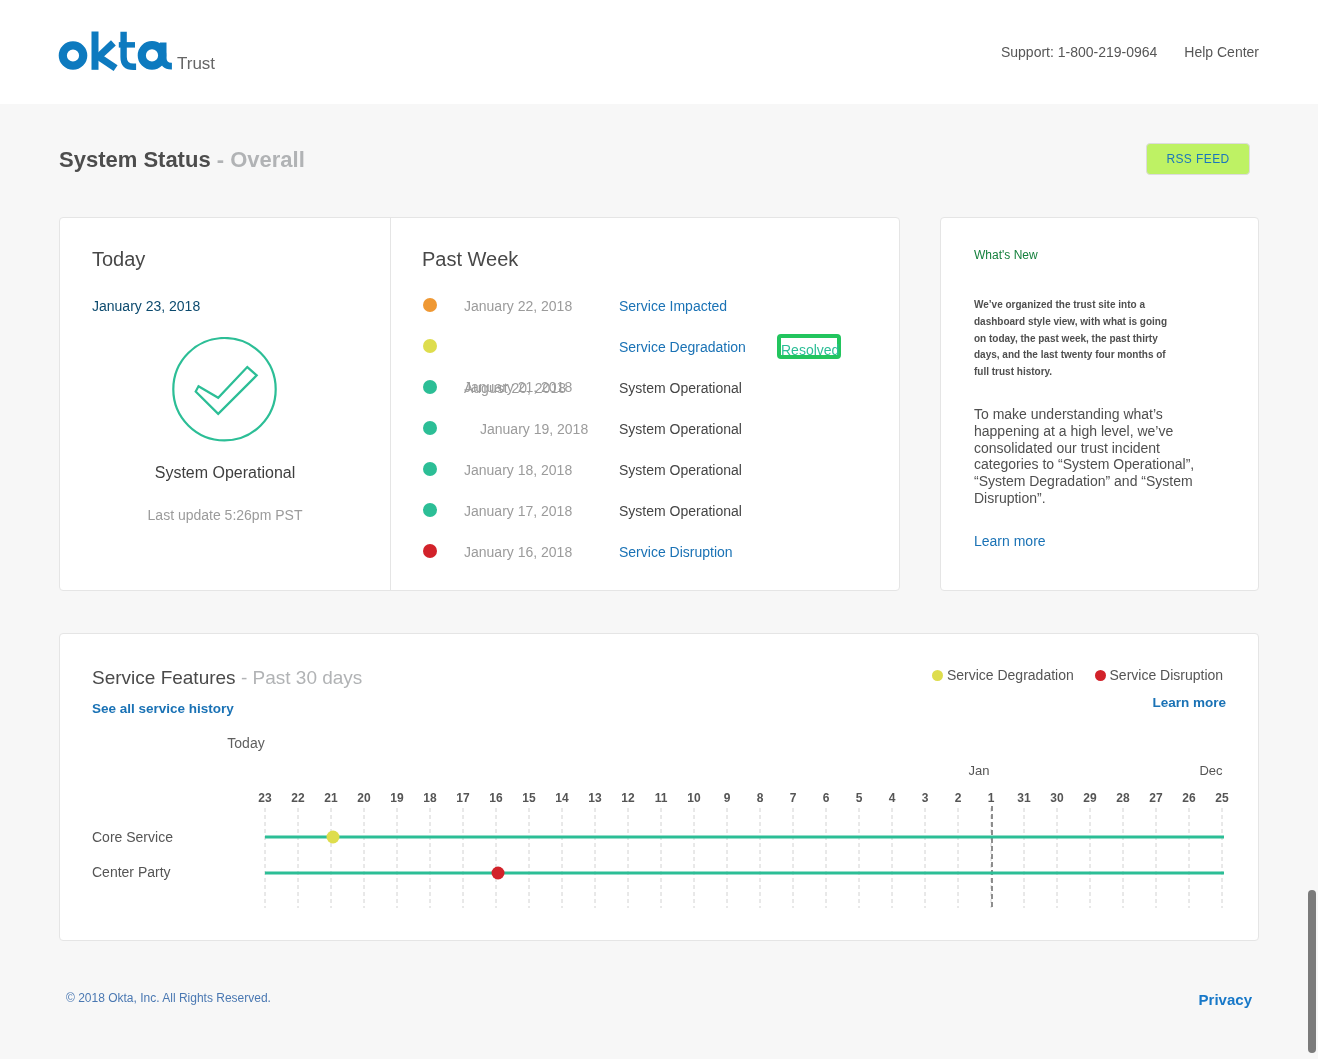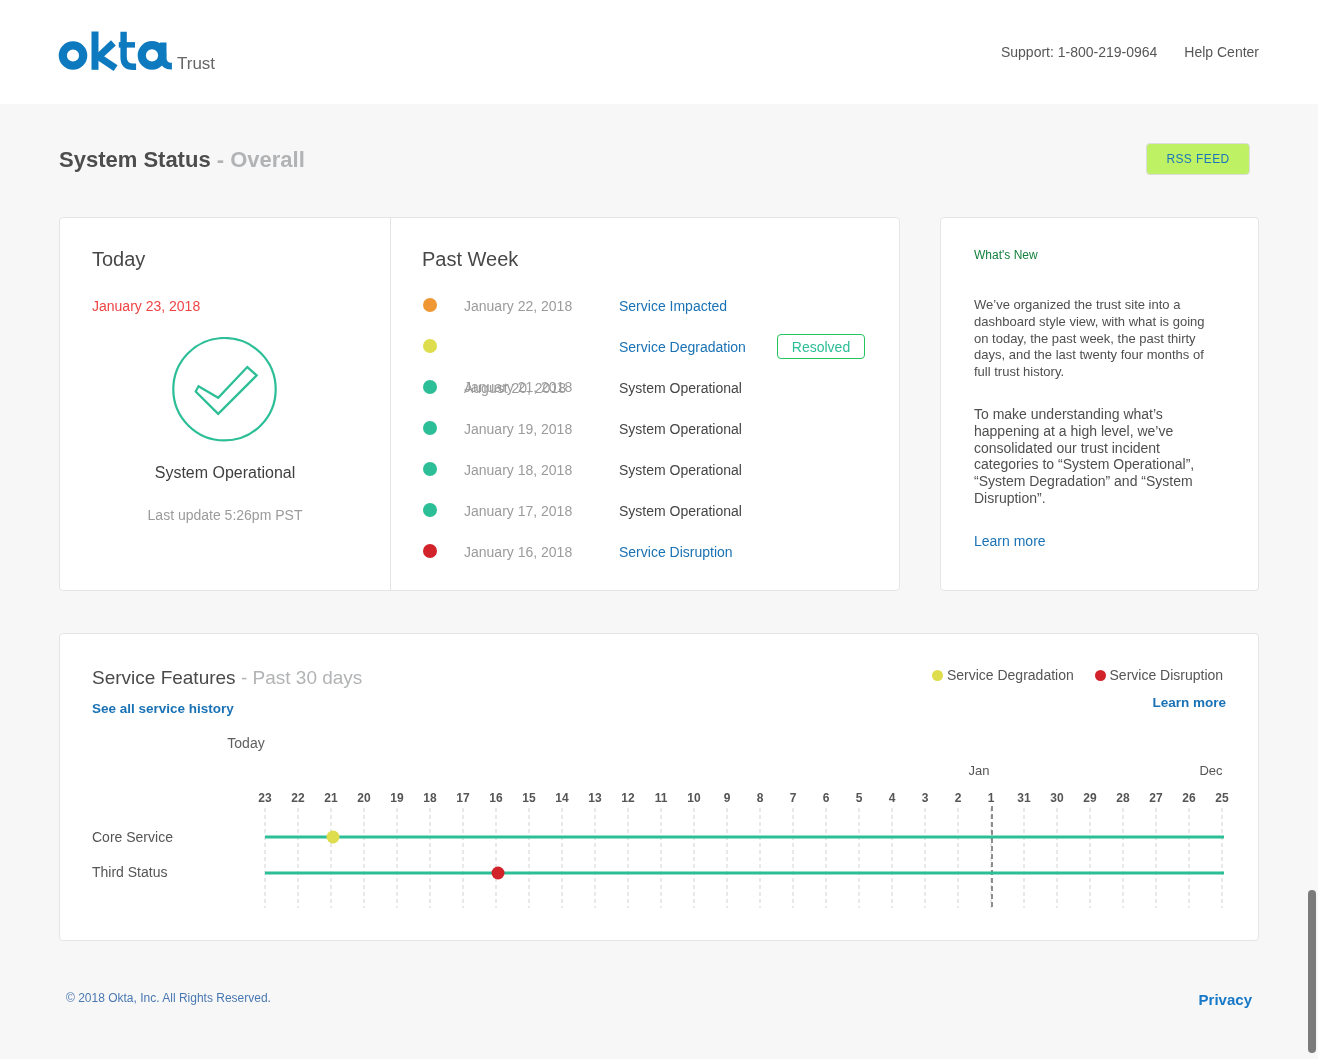--- a/index.html
+++ b/index.html
@@ -33,62 +33,62 @@
   <span style="margin-left:23px;">Help Center</span>
 </div>
 
 <div class="abs" style="left:59px;top:147px;font-size:22px;font-weight:bold;color:#4d4d4d;">System Status <span style="color:#b1b3b5;">- Overall</span></div>
 <div class="abs" style="left:1146px;top:143px;width:104px;height:32px;background:#bef264;border:1px solid #dcdcdc;border-radius:4px;text-align:center;line-height:31px;font-size:12px;letter-spacing:0.4px;color:#1b76bc;">RSS FEED</div>
 
 <div class="card" style="left:59px;top:217px;width:841px;height:374px;"></div>
 <div class="abs" style="left:390px;top:217px;width:1px;height:374px;background:#e5e5e5;"></div>
 
 <div class="abs" style="left:92px;top:248px;font-size:20px;color:#484848;">Today</div>
-<div class="abs" style="left:92px;top:298px;font-size:14px;color:#ef4444;">January 23, 2018</div>
+<div class="abs" style="left:92px;top:298px;font-size:14px;color:#0c4a6e;">January 23, 2018</div>
 <svg class="abs" style="left:172px;top:337px;" width="105" height="105" viewBox="0 0 105 105">
   <circle cx="52.5" cy="52.2" r="51.2" fill="none" stroke="#2cbe96" stroke-width="2.2"></circle>
   <path d="M26.5 49.3 L46.2 60.8 L75.3 30.1 L84.7 38.4 L46.2 76.9 L23.7 54.5 Z" fill="none" stroke="#2cbe96" stroke-width="2.2" stroke-linejoin="miter"></path>
 </svg>
 <div class="abs" style="left:59px;top:464px;width:332px;text-align:center;font-size:16px;color:#3e3e3e;">System Operational</div>
 <div class="abs" style="left:59px;top:507px;width:332px;text-align:center;font-size:14px;color:#9b9b9b;">Last update 5:26pm PST</div>
 
 <div class="abs" style="left:422px;top:248px;font-size:20px;color:#484848;">Past Week</div>
 
 <div class="abs" style="left:423px;top:298px;width:14px;height:14px;border-radius:50%;background:#ef9833;"></div>
 <div class="abs" style="left:464px;top:298px;font-size:14px;color:#9b9b9b;">January 22, 2018</div>
 <div class="abs blue" style="left:619px;top:298px;font-size:14px;">Service Impacted</div>
 
 <div class="abs" style="left:423px;top:339px;width:14px;height:14px;border-radius:50%;background:#dedd4d;"></div>
 <div class="abs" style="left:464px;top:339px;font-size:14px;color:#9b9b9b;margin-top:40px;">January 21, 2018</div>
 <div class="abs blue" style="left:619px;top:339px;font-size:14px;">Service Degradation</div>
-<div class="abs" style="left:777px;top:334px;width:88px;height:25px;border:1px solid #22c55e;border-radius:4px;text-align:center;line-height:24px;font-size:14px;color:#2cbe96;">Resolved</div>
+<div class="abs" style="left:777px;top:334px;width:64px;height:25px;border:4px solid #22c55e;border-radius:4px;text-align:center;line-height:24px;font-size:14px;color:#2cbe96;">Resolved</div>
 
 <div class="abs" style="left:423px;top:380px;width:14px;height:14px;border-radius:50%;background:#2cbe96;"></div>
 <div class="abs" style="left:464px;top:380px;font-size:14px;color:#9b9b9b;">August 20, 2018</div>
 <div class="abs" style="left:619px;top:380px;font-size:14px;color:#454545;">System Operational</div>
 
 <div class="abs" style="left:423px;top:421px;width:14px;height:14px;border-radius:50%;background:#2cbe96;"></div>
-<div class="abs" style="left:464px;top:421px;font-size:14px;color:#9b9b9b;">January 19, 2018</div>
+<div class="abs" style="left:480px;top:421px;font-size:14px;color:#9b9b9b;">January 19, 2018</div>
 <div class="abs" style="left:619px;top:421px;font-size:14px;color:#454545;">System Operational</div>
 
 <div class="abs" style="left:423px;top:462px;width:14px;height:14px;border-radius:50%;background:#2cbe96;"></div>
 <div class="abs" style="left:464px;top:462px;font-size:14px;color:#9b9b9b;">January 18, 2018</div>
 <div class="abs" style="left:619px;top:462px;font-size:14px;color:#454545;">System Operational</div>
 
 <div class="abs" style="left:423px;top:503px;width:14px;height:14px;border-radius:50%;background:#2cbe96;"></div>
 <div class="abs" style="left:464px;top:503px;font-size:14px;color:#9b9b9b;">January 17, 2018</div>
 <div class="abs" style="left:619px;top:503px;font-size:14px;color:#454545;">System Operational</div>
 
 <div class="abs" style="left:423px;top:544px;width:14px;height:14px;border-radius:50%;background:#d2222a;"></div>
 <div class="abs" style="left:464px;top:544px;font-size:14px;color:#9b9b9b;text-align:right;">January 16, 2018</div>
 <div class="abs blue" style="left:619px;top:544px;font-size:14px;">Service Disruption</div>
 
 <div class="card" style="left:940px;top:217px;width:319px;height:374px;"></div>
 <div class="abs" style="left:974px;top:248px;font-size:12px;color:#15803d;text-align:center;">What's New</div>
-<div class="abs" style="left:974px;top:297px;width:270px;font-size:13px;line-height:16.8px;color:#4f4f4f;white-space:nowrap;">We’ve organized the trust site into a<br>dashboard style view, with what is going<br>on today, the past week, the past thirty<br>days, and the last twenty four months of<br>full trust history.</div>
+<div class="abs" style="left:974px;top:297px;width:270px;font-size:10px;line-height:16.8px;color:#4f4f4f;white-space:nowrap;font-weight:bold;">We’ve organized the trust site into a<br>dashboard style view, with what is going<br>on today, the past week, the past thirty<br>days, and the last twenty four months of<br>full trust history.</div>
 <div class="abs" style="left:974px;top:406px;width:270px;font-size:14px;line-height:16.8px;color:#4f4f4f;white-space:nowrap;">To make understanding what’s<br>happening at a high level, we’ve<br>consolidated our trust incident<br>categories to “System Operational”,<br>“System Degradation” and “System<br>Disruption”.</div>
 <div class="abs blue" style="left:974px;top:533px;font-size:14px;">Learn more</div>
 
 <div class="card" style="left:59px;top:633px;width:1200px;height:308px;"></div>
 <div class="abs" style="left:92px;top:667px;font-size:19px;color:#4a4a4a;">Service Features <span style="color:#b1b3b5;">- Past 30 days</span></div>
 <div class="abs" style="left:932px;top:667px;font-size:14px;color:#555;">
   <span style="display:inline-block;width:11px;height:11px;border-radius:50%;background:#dedd4d;vertical-align:-1px;"></span>
   <span>Service Degradation</span>
   <span style="display:inline-block;width:11px;height:11px;border-radius:50%;background:#d2222a;vertical-align:-1px;margin-left:17px;"></span>
   <span>Service Disruption</span>
@@ -161,18 +161,18 @@
   <text x="1163" y="47" font-size="12" fill="#555" text-anchor="middle" font-weight="bold">25</text>
   <line x1="1163" y1="53" x2="1163" y2="153" stroke="#d2d2d2" stroke-width="1" stroke-dasharray="4 3"></line>
   <line x1="933" y1="51" x2="933" y2="154" stroke="#6b6b6b" stroke-width="1.5" stroke-dasharray="5 3"></line>
   <line x1="206" y1="82" x2="1165" y2="82" stroke="#2cbe96" stroke-width="3"></line>
   <line x1="206" y1="118" x2="1165" y2="118" stroke="#2cbe96" stroke-width="3"></line>
   <circle cx="274" cy="82" r="6.5" fill="#dedd4d"></circle>
   <circle cx="439" cy="118" r="6.5" fill="#d2222a"></circle>
 </svg>
 
 <div class="abs" style="left:92px;top:829px;font-size:14px;color:#555;">Core Service</div>
-<div class="abs" style="left:92px;top:864px;font-size:14px;color:#555;">Third Status</div>
+<div class="abs" style="left:92px;top:864px;font-size:14px;color:#555;">Center Party</div>
 
 <div class="abs" style="left:66px;top:991px;font-size:12px;color:#4a78b2;">© 2018 Okta, Inc. All Rights Reserved.</div>
 <div class="abs blue" style="right:66px;top:991px;font-size:15px;font-weight:bold;color:#1778c8;">Privacy</div>
 
 <div class="abs" style="left:1308px;top:890px;width:8px;height:163px;background:#7b7b7b;border-radius:4px;"></div>
 
 </body></html>

